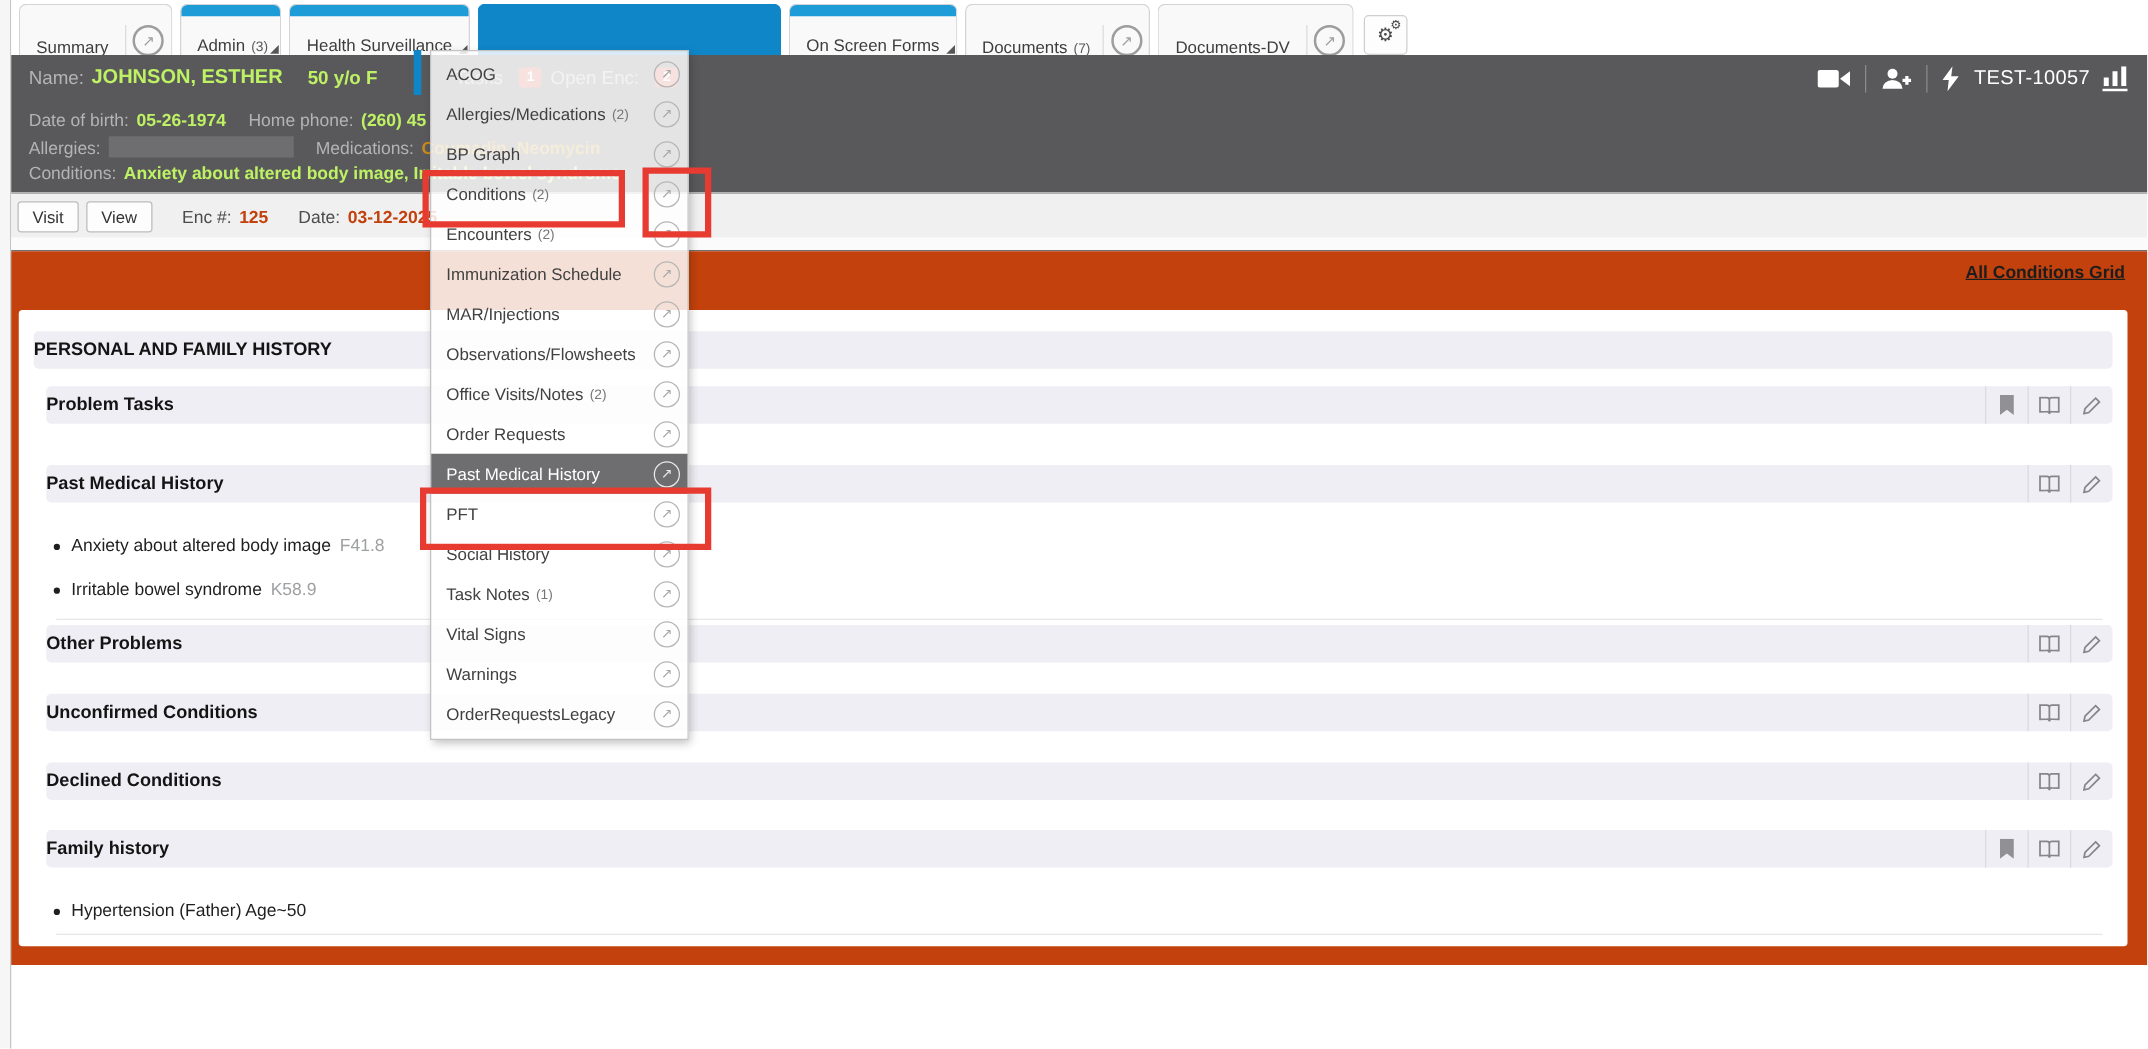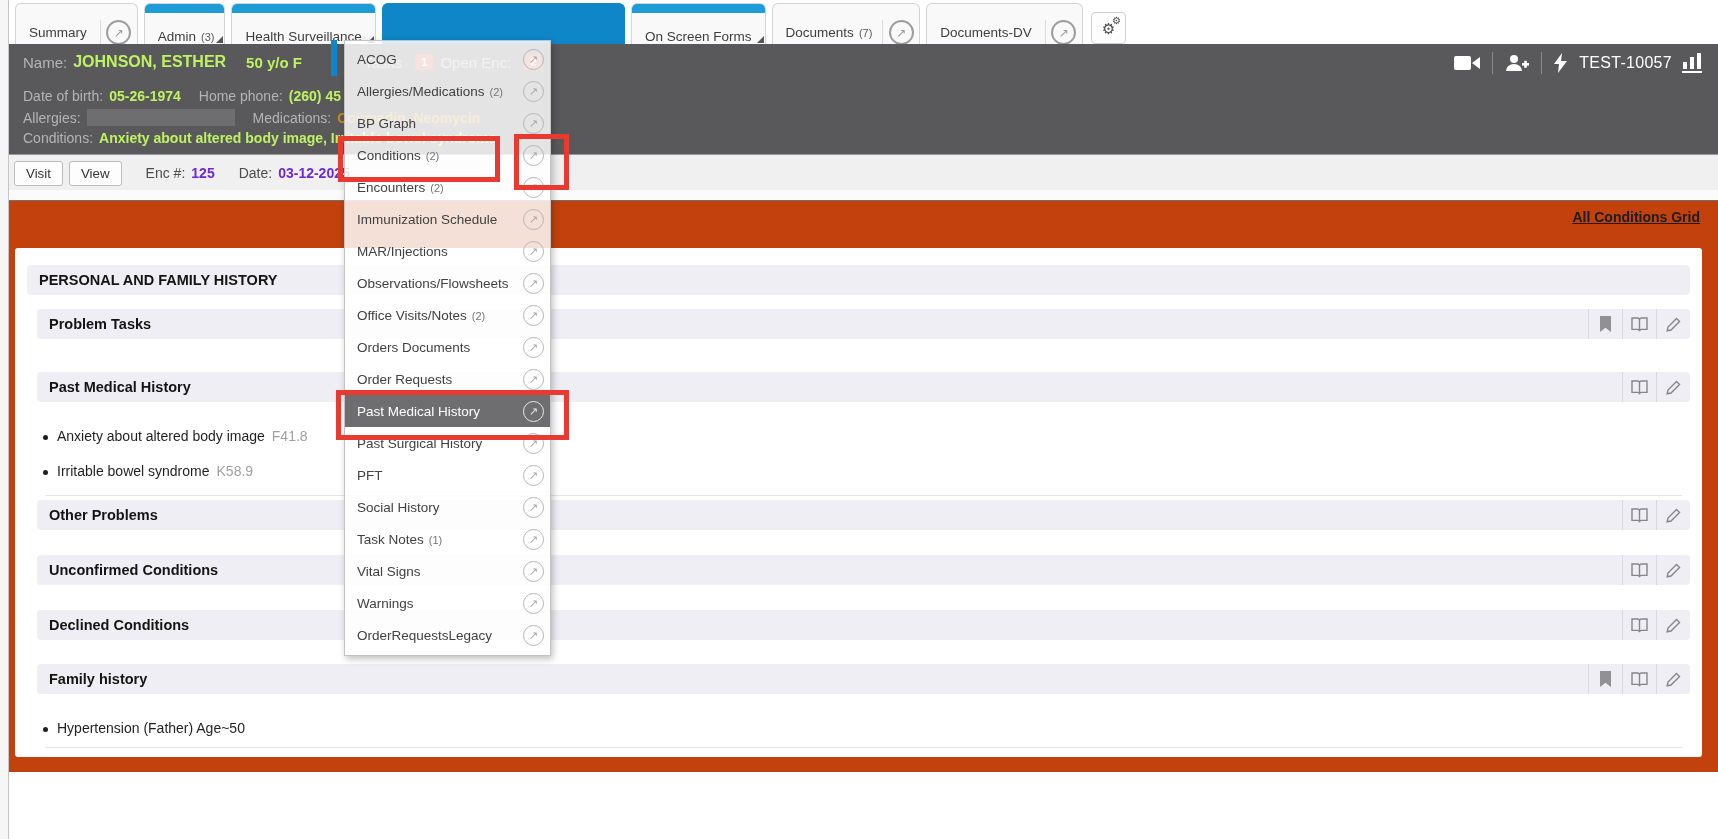--- a/index.html
+++ b/index.html
@@ -7,21 +7,21 @@
        font-family:"Liberation Sans",sans-serif;-webkit-font-smoothing:antialiased;}
 
   
   .left-rail{position:absolute;left:0;top:0;width:8px;height:839px;background:#f6f6f6;border-right:1px solid #c6c6c6;}
 
   
   .tab-bar{position:absolute;left:9px;top:0;right:0;height:44px;background:#fff;display:flex;align-items:flex-end;}
   .tab{position:relative;margin:4px 0 0 6px;height:40px;border:1px solid #d4d4d4;border-bottom:none;
        border-radius:6px 6px 0 0;overflow:hidden;background:#f9f9f9;display:flex;flex-direction:column;flex:0 0 auto;}
   .tab-stripe{height:9px;background:#1e9cd7;}
-  .tab-body{flex:1;display:flex;align-items:center;font-size:13.5px;color:#3d3d3d;margin-top:16px;}
+  .tab-body{flex:1;display:flex;align-items:flex-end;font-size:13.5px;color:#3d3d3d;margin-top:16px;}
   .tab-label{padding:0 13px;white-space:nowrap;}
   .tab-count{font-size:11px;color:#5a5a5a;margin:1px 10px 0 -8px;}
   .tab-pop{width:36px;align-self:stretch;border-left:1px solid #dcdcdc;display:flex;align-items:center;justify-content:center;}
   .popout{width:21px;height:21px;border:2px solid #9d9d9d;border-radius:50%;color:#9d9d9d;
           display:flex;align-items:center;justify-content:center;font-size:12px;line-height:1;}
   .popout::after{content:"\2197";}
   .fold{position:absolute;right:1px;bottom:1px;width:0;height:0;border-left:7px solid transparent;border-bottom:7px solid #565656;}
   .tab.active{border-color:#0f86c8;background:#0f86c8;gap:32px;}
   .tab.active .tab-stripe{background:#1e9cd7;}
   .tab.active .tab-body{color:#fff;font-weight:bold;}
@@ -52,30 +52,30 @@
   .ph-id{font-size:16px;font-weight:normal;letter-spacing:.3px;margin:0 10px 0 12px;}
   .hicon{display:flex;align-items:center;justify-content:center;}
   .chart-ic{border-bottom:2px solid #fff;padding-bottom:2px;}
 
   
   .toolbar{position:absolute;left:9px;top:154px;right:0;height:36px;background:#f0f0f0;border-top:1px solid #97999c;
            border-bottom:1px solid #dadada;display:flex;align-items:center;font-size:14px;color:#3c3c3c;}
   .tb-btn{background:#fdfdfd;border:1px solid #bcbcbc;border-radius:3px;padding:4px 11px;margin-left:6px;color:#333;}
   .tb-btn:first-child{margin-left:5px;}
   .tb-lab{color:#4c4c4c;margin-left:24px;margin-right:6px;}
-  .tb-val{font-weight:bold;color:#6d28d9;}
+  .tb-val{font-weight:bold;color:#c2410c;}
   .band{position:absolute;left:9px;top:190px;right:0;height:10px;background:#fbfbfb;border-bottom:1px solid #6f6f6f;}
 
   
   .content{position:absolute;left:9px;top:201px;right:0;height:571px;background:#c2410c;}
   .grid-link{position:absolute;top:8px;right:18px;font-size:14px;font-weight:600;color:#1d1d1d;text-decoration:underline;}
   .card{position:absolute;left:6px;top:47px;right:16px;bottom:15px;background:#fff;border-radius:3px;}
 
   .sec-bar{position:absolute;right:12px;height:30px;background:#eeeef4;border-radius:4px;display:flex;align-items:center;}
-  .sec-title{font-weight:bold;color:#141414;padding-left:12px;white-space:nowrap;}
+  .sec-title{font-weight:bold;color:#141414;white-space:nowrap;}
   .s1{top:17px;left:12px;}  .s1 .sec-title{font-size:15px;}
   .s2{top:61px;left:22px;}
   .s3{top:124px;left:22px;}
   .s4{top:252px;left:22px;}
   .s5{top:307px;left:22px;}
   .s6{top:362px;left:22px;}
   .s7{top:416px;left:22px;}
   .sec-bar .sec-title{font-size:14.5px;}
   .spacer{flex:1;}
   .bar-icons{display:flex;align-self:stretch;align-items:stretch;}
@@ -422,36 +422,26 @@
         <span>Observations/Flowsheets</span>
         <span class="mi-count"></span>
         <span class="popout"></span>
       </div>
     <div class="mi">
         <span>Office Visits/Notes</span>
         <span class="mi-count">(2)</span>
         <span class="popout"></span>
       </div>
     <div class="mi">
-        <span>Orders Documents</span>
-        <span class="mi-count"></span>
-        <span class="popout"></span>
-      </div>
-    <div class="mi">
         <span>Order Requests</span>
         <span class="mi-count"></span>
         <span class="popout"></span>
       </div>
     <div class="mi selected">
         <span>Past Medical History</span>
-        <span class="mi-count"></span>
-        <span class="popout"></span>
-      </div>
-    <div class="mi">
-        <span>Past Surgical History</span>
         <span class="mi-count"></span>
         <span class="popout"></span>
       </div>
     <div class="mi">
         <span>PFT</span>
         <span class="mi-count"></span>
         <span class="popout"></span>
       </div>
     <div class="mi">
         <span>Social History</span>

